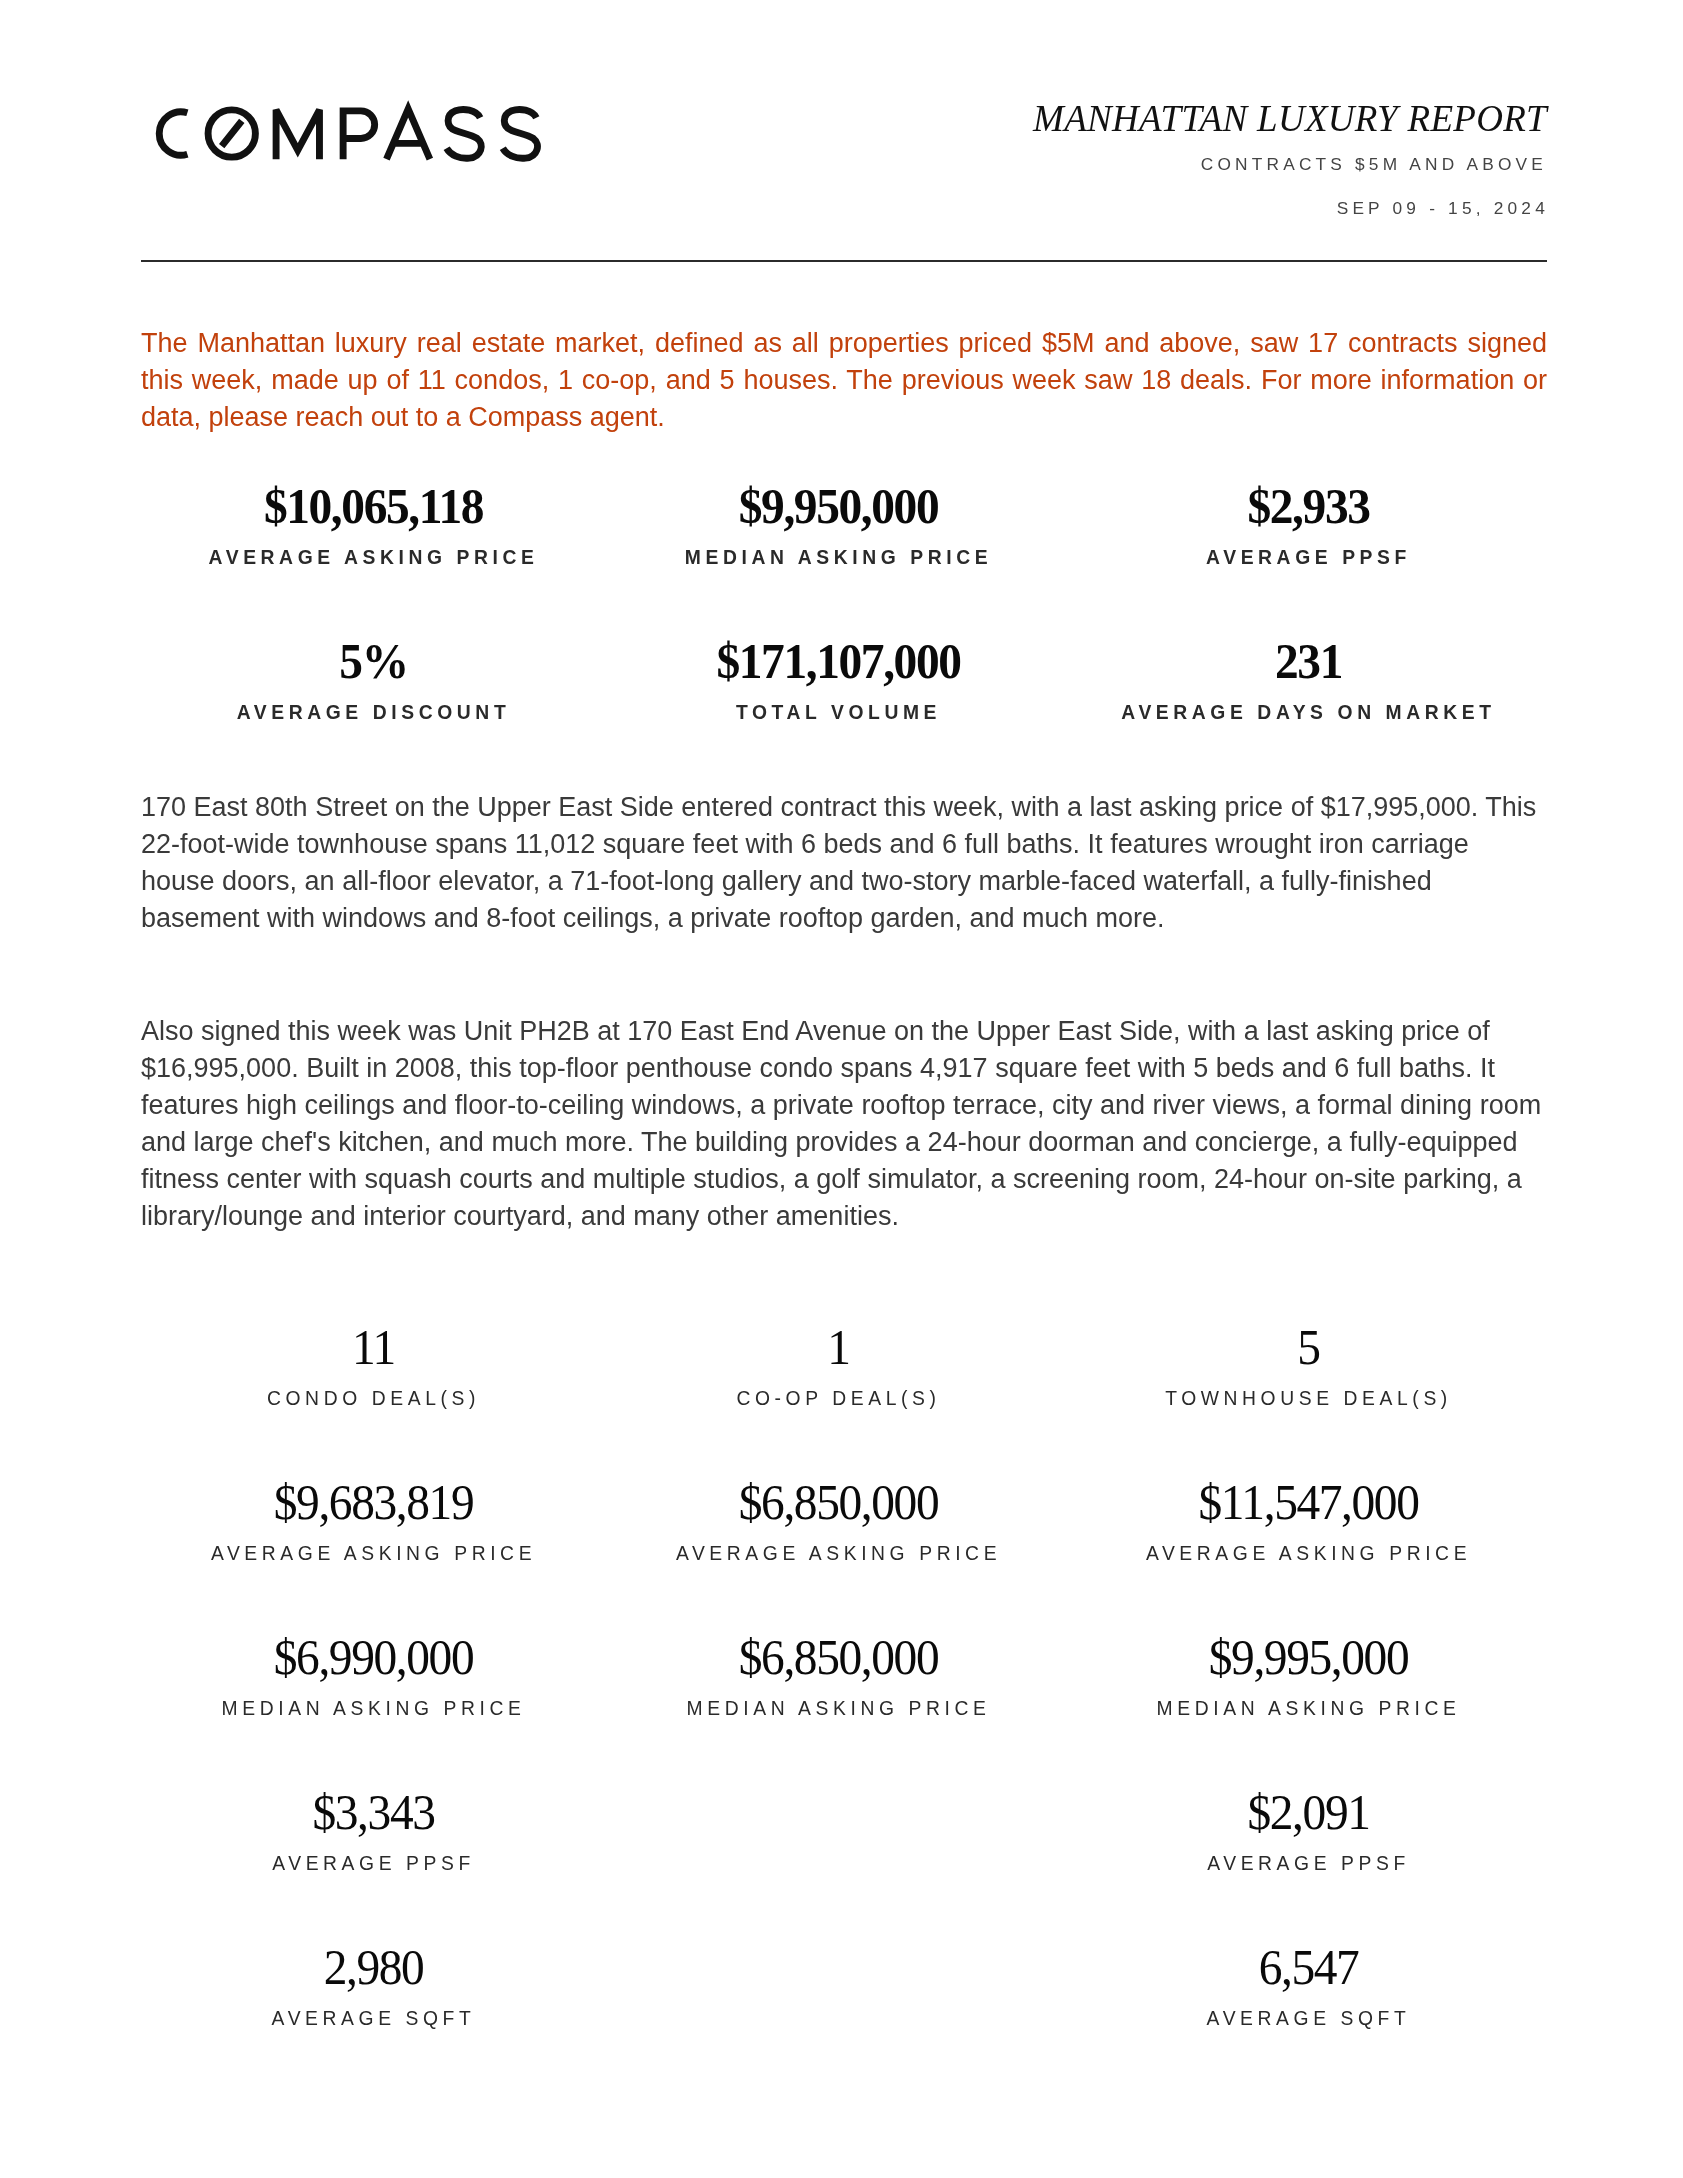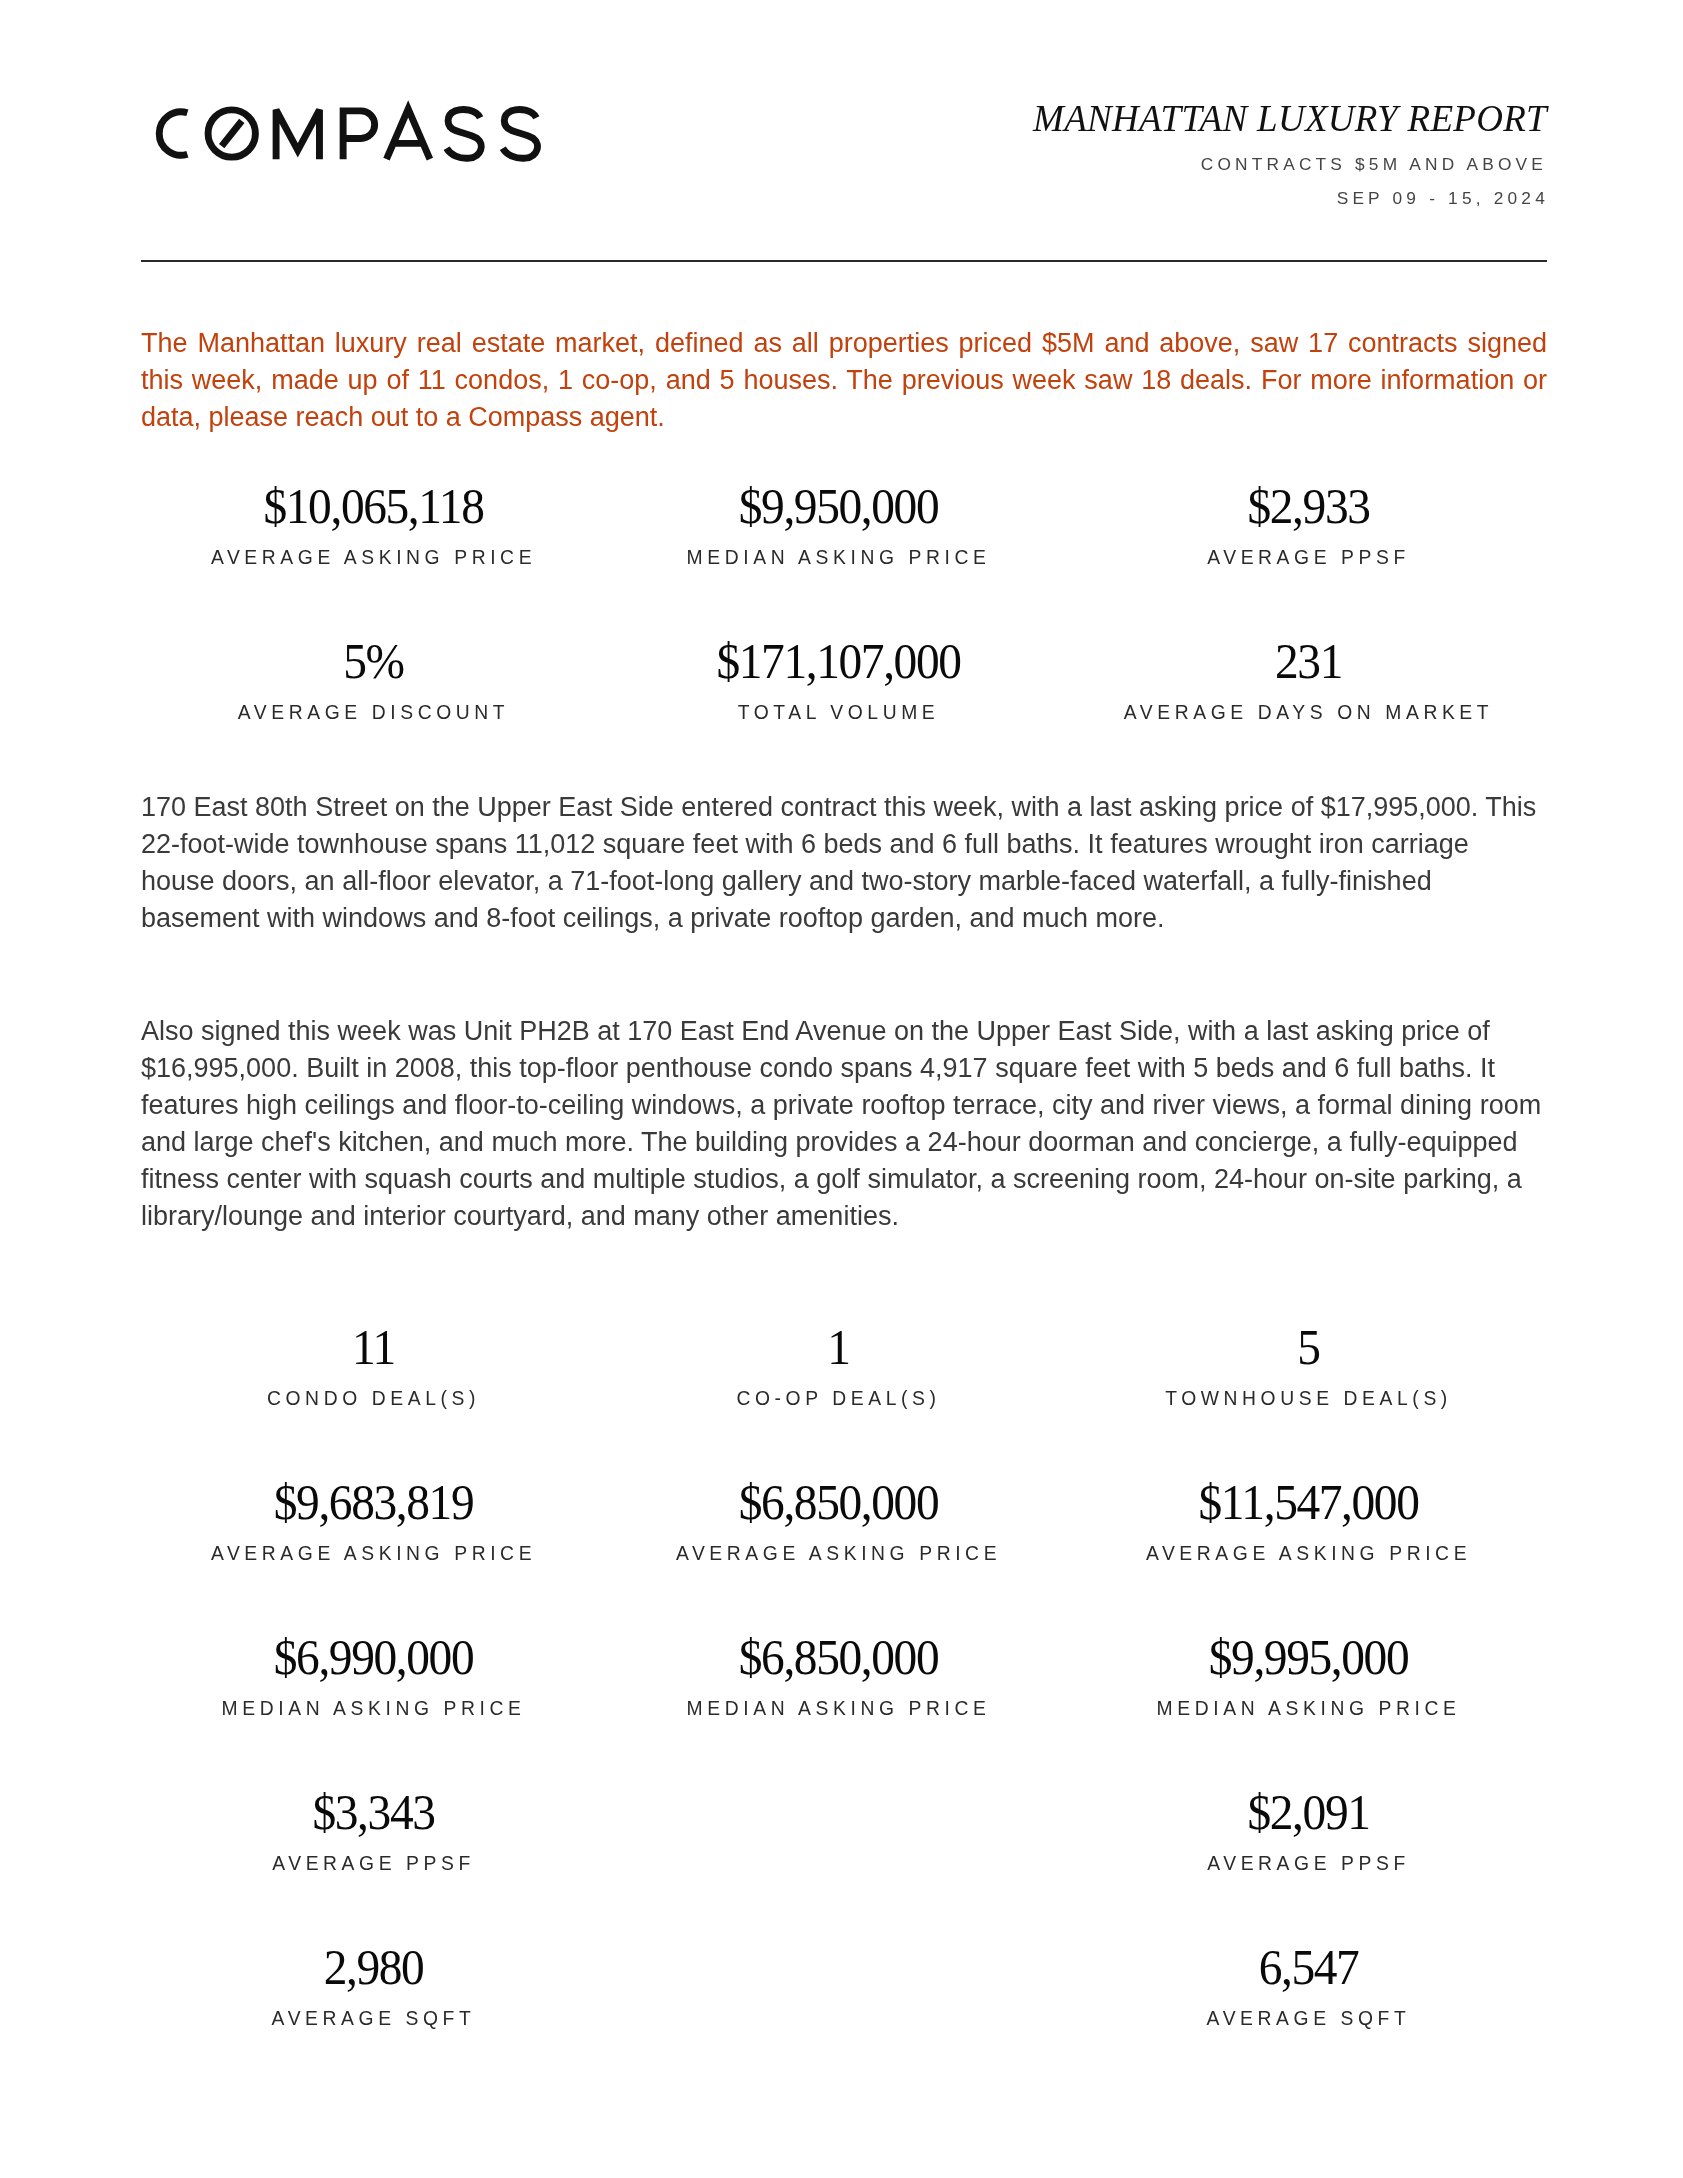--- a/index.html
+++ b/index.html
@@ -62,21 +62,21 @@
       letter-spacing: 4.2px;
       color: #444;
       margin-top: 16px;
       line-height: 1;
     }
     .report-date {
       font-family: "Liberation Sans", sans-serif;
       font-size: 17.3px;
       letter-spacing: 4.2px;
       color: #444;
-      margin-top: 17px;
+      margin-top: 27px;
       line-height: 1;
       margin-right: -2px;
     }
     .header-rule {
       position: absolute;
       left: 0;
       top: 201px;
       width: 1406px;
       height: 0;
       border-top: 2.5px solid #2b2b2b;
@@ -127,21 +127,21 @@
     }
     .stat .label {
       font-family: "Liberation Sans", sans-serif;
       font-size: 19.3px;
       letter-spacing: 4.6px;
       color: #2a2a2a;
       margin-top: 16px;
       line-height: 1;
     }
 
-    .grid-top { top: 461px; }
+    .grid-top { top: 461px; font-weight: bold; }
     .grid-type { top: 1302px; }
   </style>
 </head>
 <body>
 
 <div class="page">
 
   <div class="header">
     <div class="logo">
       <svg width="421" height="69" viewBox="0 0 425 70" aria-hidden="true">

